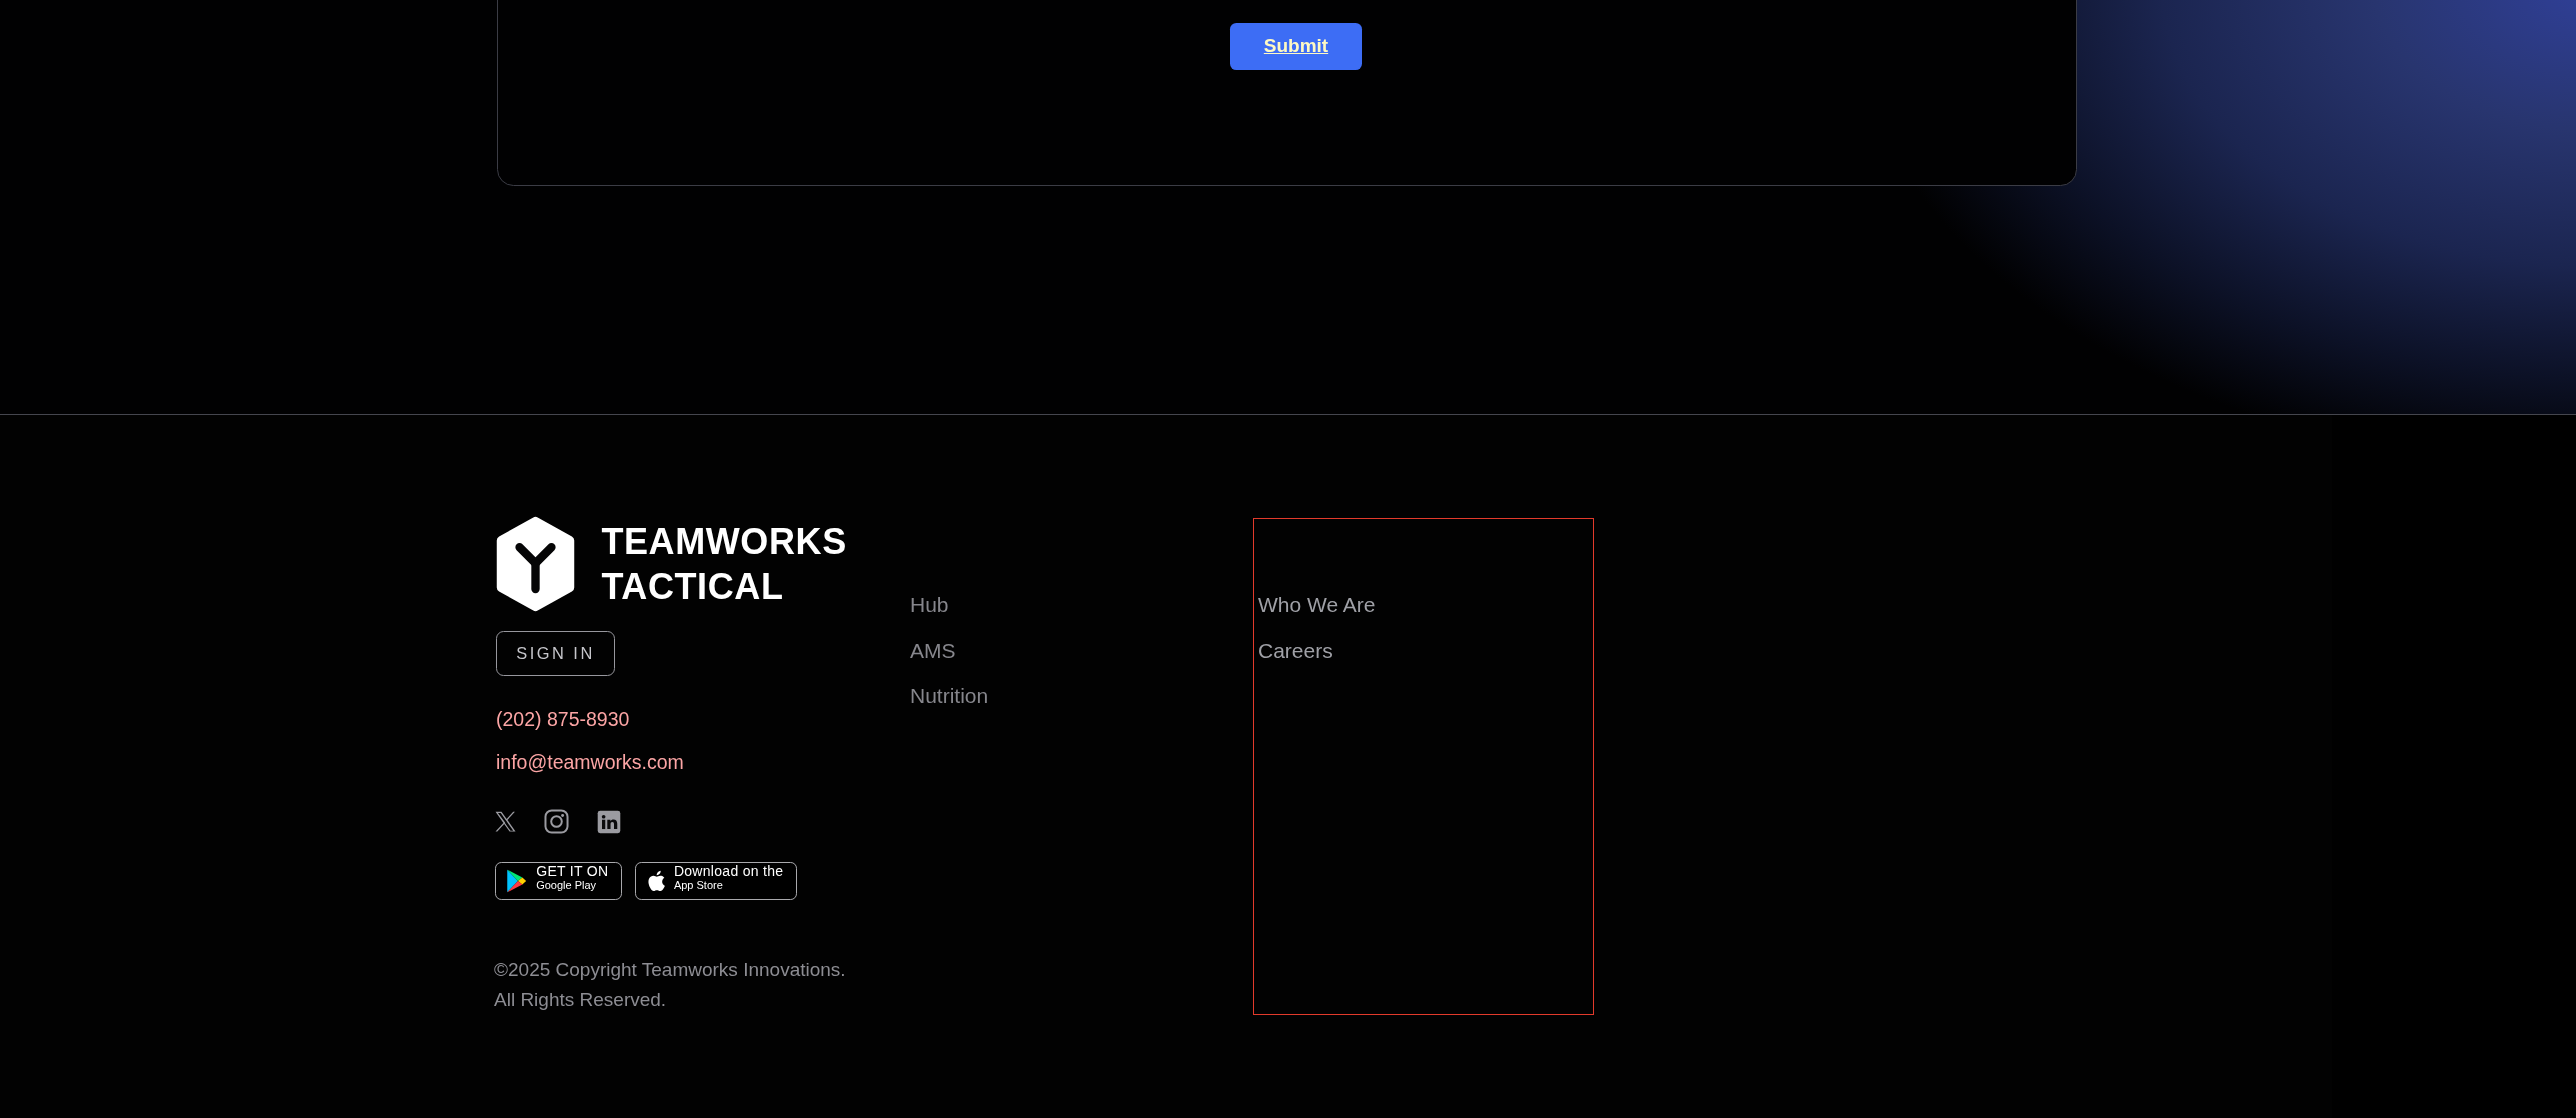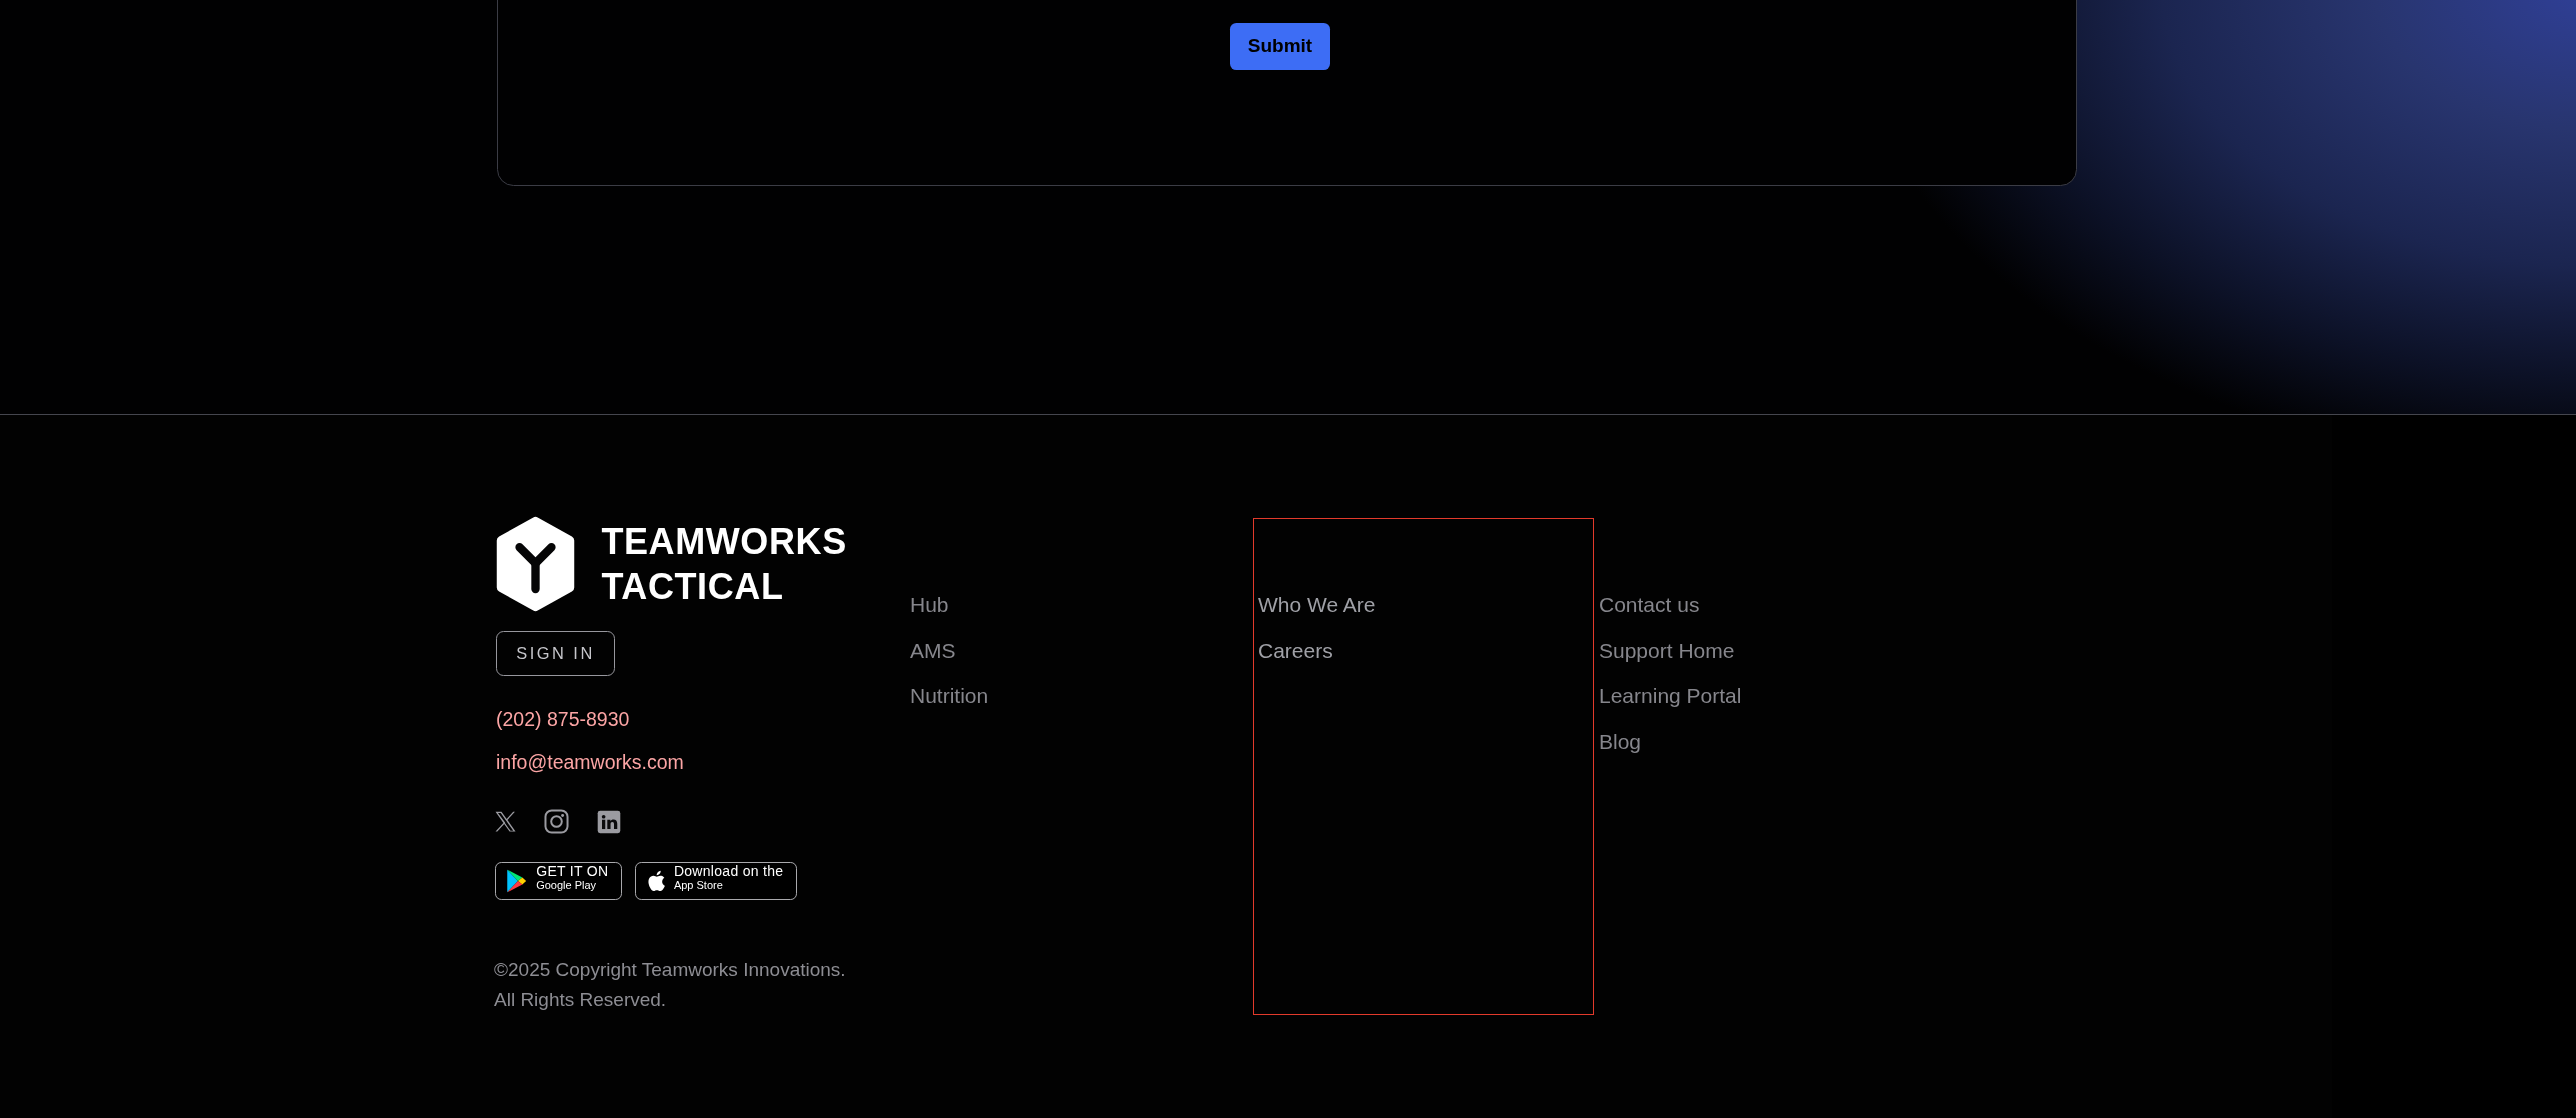--- a/index.html
+++ b/index.html
@@ -16,25 +16,25 @@
         #30409a 0%, #28356f 26%, #1b2550 50%, #0c1126 70%, rgba(2,3,8,0) 86%),
       #010102;
     border-bottom:1.3px solid #45464e;
   }
   .contact-card{
     position:absolute;left:497px;top:-38px;width:1580px;height:224px;
     background:#010102;border:1.3px solid #3b3c45;border-radius:16.4px;
     box-sizing:border-box;
   }
   .submit-btn{
-    position:absolute;left:1230px;top:22.6px;width:100px;height:47px;
+    position:absolute;left:1230px;top:22.6px;width:132px;height:47px;
     background:#3d6df5;border:none;border-radius:6.3px;cursor:pointer;
-    color:#000000;font-size:19px;font-weight:700;
+    color:#fef9c3;font-size:19px;font-weight:700;
     font-family:"Liberation Sans",sans-serif;
-    display:flex;align-items:center;justify-content:center;
+    display:flex;align-items:center;justify-content:center;text-decoration:underline;
   }
   
   .footer{
     position:absolute;left:0;top:415px;width:2332px;height:703px;
     background:#020202;
   }
   .brand-block{
     position:absolute;left:496px;top:101px;display:flex;align-items:center;gap:26.4px;
   }
   .brand-hex{width:79px;height:96px;display:block;}
@@ -178,24 +178,18 @@
     <a>Hub</a>
     <a>AMS</a>
     <a>Nutrition</a>
   </div>
 
   <div class="nav-col col-2">
     <a>Who We Are</a>
     <a>Careers</a>
   </div>
 
-  <div class="nav-col col-3">
-    <a>Contact us</a>
-    <a>Support Home</a>
-    <a>Learning Portal</a>
-    <a>Blog</a>
-  </div>
 
 
   <div class="highlight-box"></div>
 
 </div>
 
 
 </body></html>

